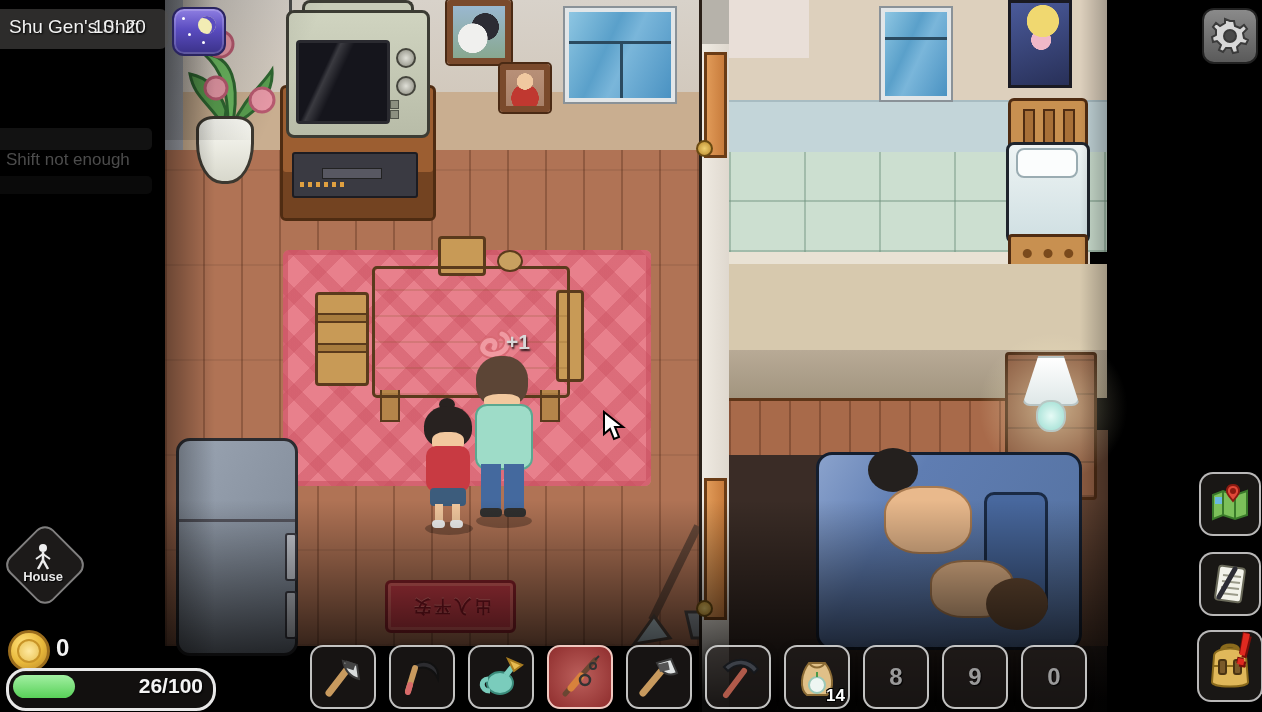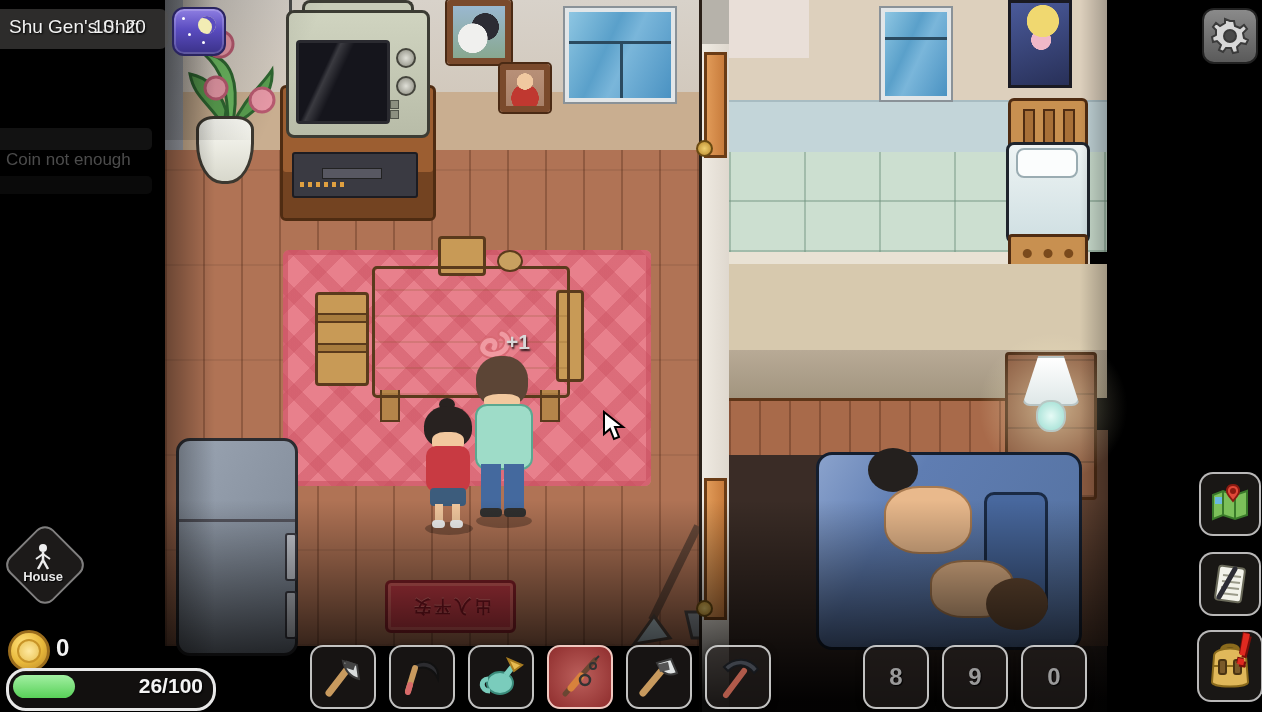--- a/index.html
+++ b/index.html
@@ -381,21 +381,21 @@
   <div class="hud abs loc-text">Shu Gen's Shift</div>
   <div class="hud abs time-text">10: 20</div>
   <div class="hud moon-btn">
     <div class="moon"></div>
     <div class="star" style="left:8px;top:8px;"></div>
     <div class="star" style="left:14px;top:24px;"></div>
     <div class="star" style="left:28px;top:32px;"></div>
   </div>
 
   <div class="hud toast-bar" style="top:128px;"></div>
-  <div class="hud abs toast-text">Coin not enough</div>
+  <div class="hud abs toast-text">Shift not enough</div>
   <div class="hud toast-bar" style="top:176px;height:18px;background:rgba(30,30,30,.35);"></div>
 
   <div class="hud shift-badge"></div>
   <div class="hud shift-inner">
     <svg width="24" height="28" viewBox="0 0 24 28">
       <circle cx="12" cy="5" r="4" fill="#eee"></circle>
       <line x1="12" y1="9" x2="12" y2="17" stroke="#eee" stroke-width="2.5"></line>
       <line x1="12" y1="11" x2="5" y2="16" stroke="#eee" stroke-width="2"></line>
       <line x1="12" y1="11" x2="19" y2="16" stroke="#eee" stroke-width="2"></line>
       <line x1="12" y1="17" x2="7" y2="26" stroke="#eee" stroke-width="2.5"></line>
@@ -450,20 +450,29 @@
       <line x1="6" y1="38" x2="26" y2="14" stroke="#c89a5e" stroke-width="7" stroke-linecap="round"></line>
       <path d="M20 8 L34 4 L40 18 C32 22 24 18 20 8 Z" fill="#e0e4e4" stroke="#3a3a3a" stroke-width="2"></path>
       <rect x="22" y="8" width="10" height="8" fill="#555" transform="rotate(-12 27 12)"></rect>
     </svg>
   </div>
   <div class="hud slot" style="left:705px;">
     <svg width="44" height="44" viewBox="0 0 44 44">
       <line x1="10" y1="40" x2="28" y2="16" stroke="#b05a4a" stroke-width="6" stroke-linecap="round"></line>
       <path d="M8 12 C18 2 34 2 42 14 L38 18 C30 8 20 8 12 16 Z" fill="#3c4048" stroke="#16181c" stroke-width="2"></path>
     </svg>
+  </div>
+  <div class="hud slot" style="left:784px;">
+    <svg width="44" height="44" viewBox="0 0 44 44">
+      <path d="M14 8 L30 8 C38 18 40 34 32 40 L12 40 C4 34 6 18 14 8 Z" fill="#e0c088" stroke="#8a6a34" stroke-width="2"></path>
+      <path d="M14 8 C18 14 26 14 30 8" fill="none" stroke="#8a6a34" stroke-width="2"></path>
+      <circle cx="22" cy="30" r="8" fill="#eef6f2" stroke="#9ac8b8" stroke-width="2"></circle>
+      <line x1="22" y1="22" x2="22" y2="17" stroke="#4a9a4a" stroke-width="2"></line>
+    </svg>
+    <span class="slot-count">14</span>
   </div>
   <div class="hud slot" style="left:863px;">
     <span class="slot-num">8</span>
   </div>
   <div class="hud slot" style="left:942px;">
     <span class="slot-num">9</span>
   </div>
   <div class="hud slot" style="left:1021px;">
     <span class="slot-num">0</span>
   </div>

